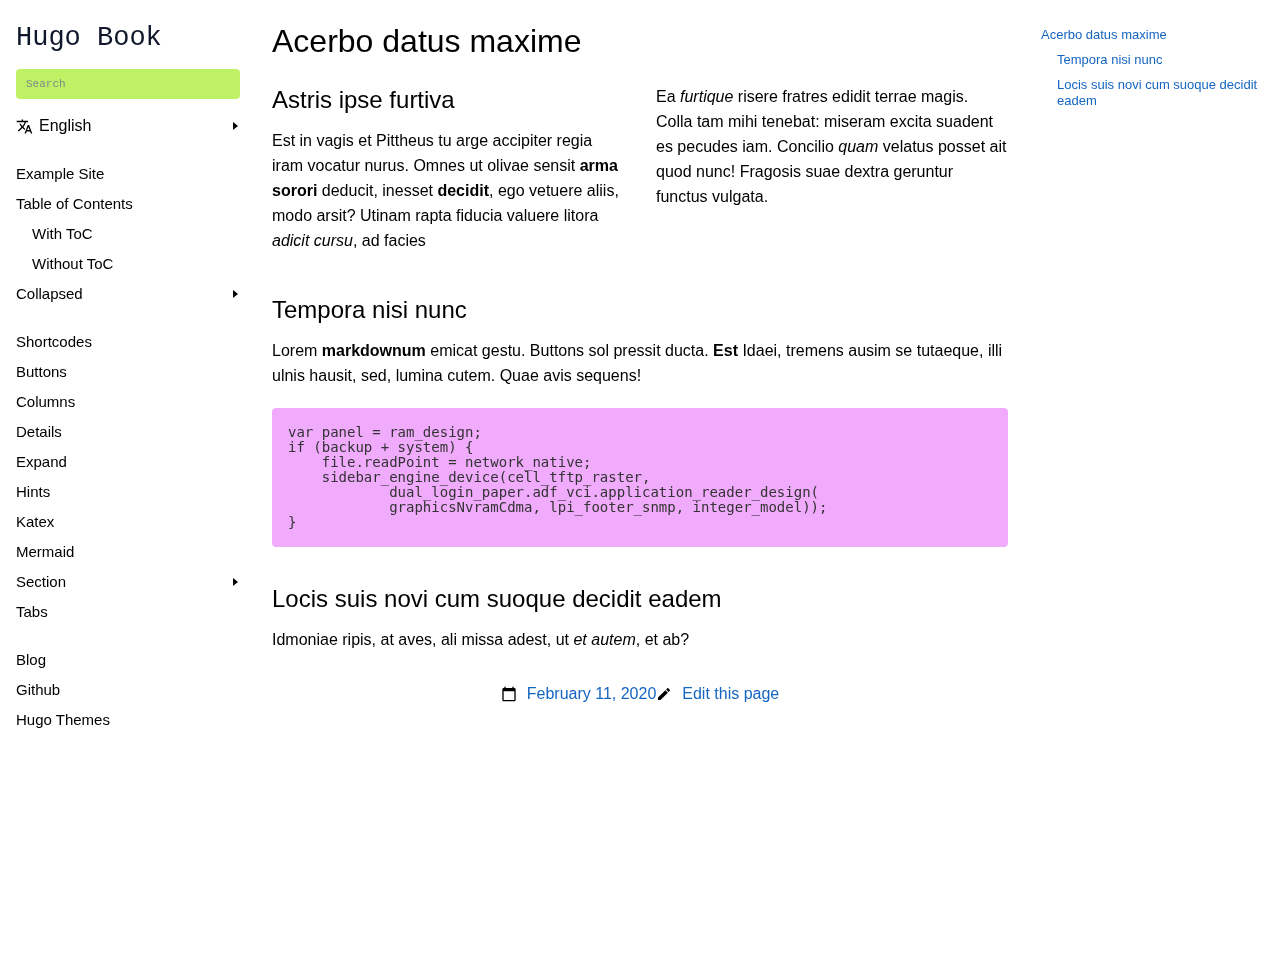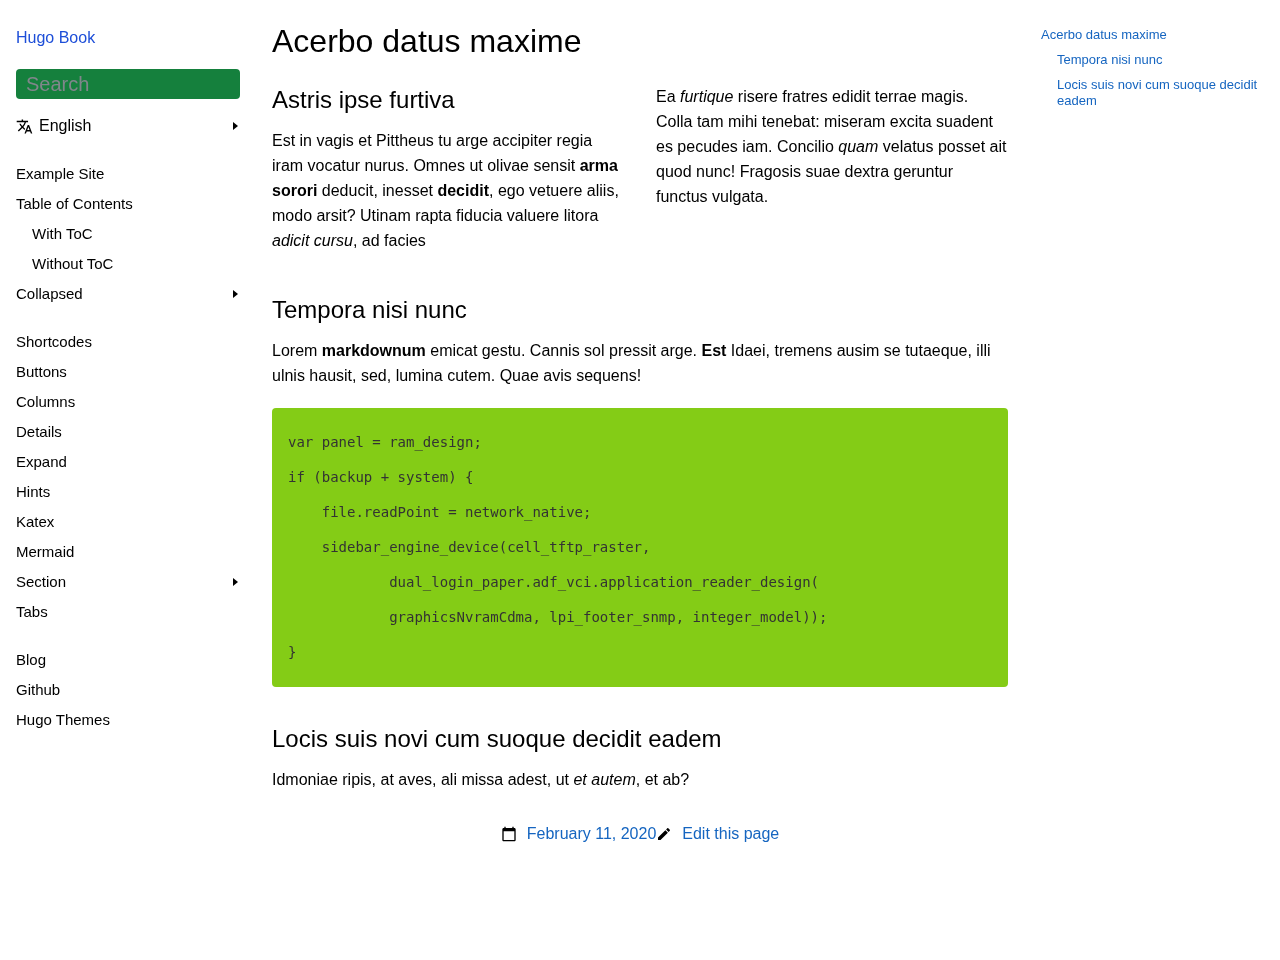--- a/index.html
+++ b/index.html
@@ -13,38 +13,39 @@
   }
   .layout { display: flex; width: 1280px; min-height: 960px; }
 
   
   .sidebar {
     width: 256px;
     flex: 0 0 256px;
     padding: 14px 16px 16px 16px;
   }
   .brand {
-    font-size: 16px;
+    font-size: 27px;
     font-weight: 400;
     line-height: 28px;
     margin: 10px 0 17px 0;
-    color: #1d4ed8;
+    color: #0f172a;
     text-decoration: none;
     display: block;
     cursor: pointer;
+    font-family: Liberation Mono, monospace;
   }
   .search {
     width: 224px;
     height: 30px;
-    background: #15803d;
+    background: #bef264;
     border: none;
     border-radius: 4px;
     padding: 0 10px;
-    font-family: Liberation Sans, sans-serif;
-    font-size: 20px;
+    font-family: Liberation Mono, monospace;
+    font-size: 11px;
     color: #202124;
     outline: none;
     display: block;
     margin: 0 0 12px 0;
   }
   .search::placeholder { color: #80868b; }
   .lang-row {
     display: flex;
     align-items: center;
     height: 30px;
@@ -98,27 +99,27 @@
   }
   .cols {
     display: grid;
     grid-template-columns: 1fr 1fr;
     column-gap: 32px;
     margin-bottom: 41px;
   }
   .sec-tempora h2, .sec-locis h2 { margin-top: 0; }
   .sec-tempora { margin-top: 0; }
   .codeblock {
-    background: #84cc16;
+    background: #f0abfc;
     border-radius: 4px;
     padding: 17px 16px;
     margin: 20px 0 36px 0;
     font-family: "DejaVu Sans Mono", "Liberation Mono", monospace;
     font-size: 14px;
-    line-height: 35px;
+    line-height: 15px;
     color: #333;
     white-space: pre;
     overflow: hidden;
   }
   .sec-locis { margin-top: 0; }
   .page-footer {
     display: flex;
     justify-content: center;
     align-items: center;
     margin-top: 33px;
@@ -216,21 +217,21 @@
         <h2>Astris ipse furtiva</h2>
         <p><span>Est in vagis et Pittheus tu arge accipiter regia iram vocatur nurus. Omnes ut olivae sensit </span><strong>arma sorori</strong><span> deducit, inesset </span><strong>decidit</strong><span>, ego vetuere aliis, modo arsit? Utinam rapta fiducia valuere litora </span><em>adicit cursu</em><span>, ad facies</span></p>
       </div>
       <div class="col">
         <p><span>Ea </span><em>furtique</em><span> risere fratres edidit terrae magis. Colla tam mihi tenebat: miseram excita suadent es pecudes iam. Concilio </span><em>quam</em><span> velatus posset ait quod nunc! Fragosis suae dextra geruntur functus vulgata.</span></p>
       </div>
     </div>
 
     <section class="sec-tempora">
       <h2>Tempora nisi nunc</h2>
-      <p><span>Lorem </span><strong>markdownum</strong><span> emicat gestu. Cannis sol pressit arge. </span><strong>Est</strong><span> Idaei, tremens ausim se tutaeque, illi ulnis hausit, sed, lumina cutem. Quae avis sequens!</span></p>
+      <p><span>Lorem </span><strong>markdownum</strong><span> emicat gestu. Buttons sol pressit ducta. </span><strong>Est</strong><span> Idaei, tremens ausim se tutaeque, illi ulnis hausit, sed, lumina cutem. Quae avis sequens!</span></p>
       <pre class="codeblock">var panel = ram_design;
 if (backup + system) {
     file.readPoint = network_native;
     sidebar_engine_device(cell_tftp_raster,
             dual_login_paper.adf_vci.application_reader_design(
             graphicsNvramCdma, lpi_footer_snmp, integer_model));
 }</pre>
     </section>
 
     <section class="sec-locis">

